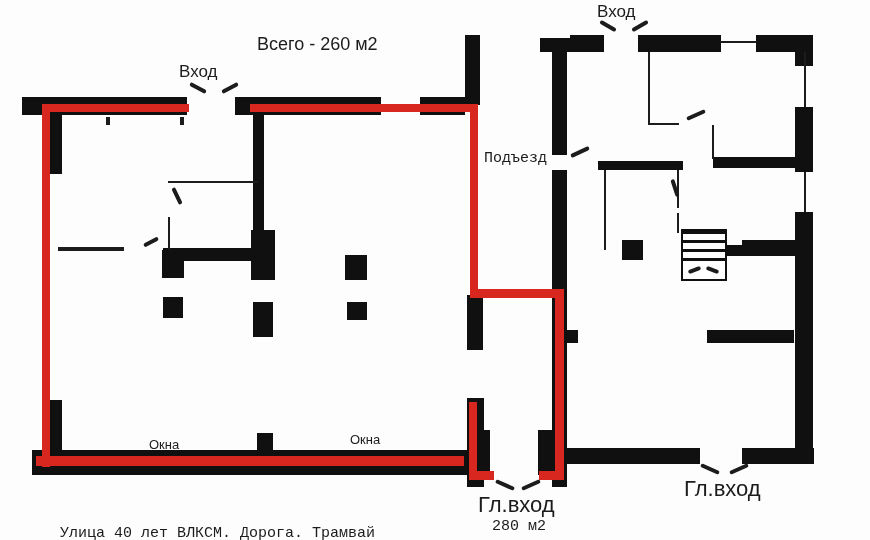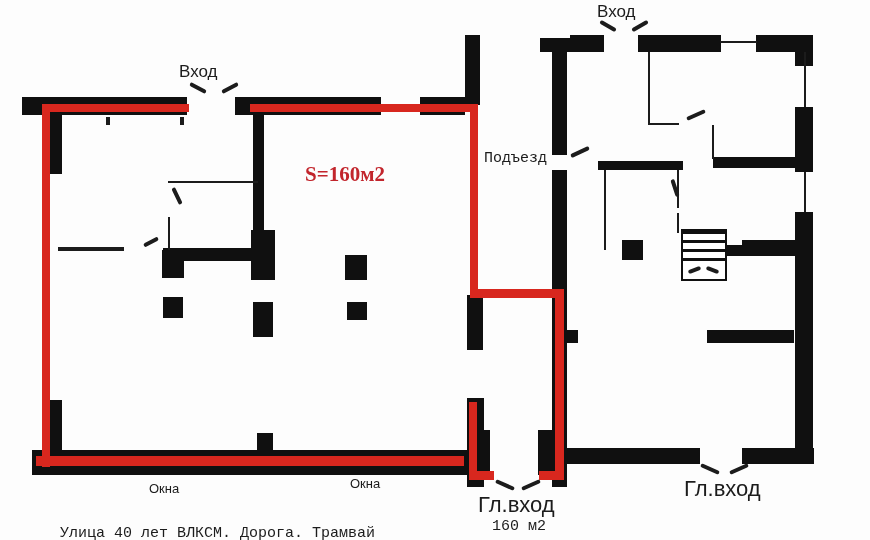--- a/index.html
+++ b/index.html
@@ -6,42 +6,42 @@
   #plan{position:relative;width:870px;height:540px;background:#fdfdfd;overflow:hidden;
         font-family:"Liberation Sans","DejaVu Sans",sans-serif;color:#1c1c1c;}
   .w{position:absolute;background:#101010;}           
   .t{position:absolute;background:#1c1c1c;}           
   .r{position:absolute;background:#d8271e;}           
   .d{position:absolute;height:4px;background:#1c1c1c;border-radius:2px;} 
   .lbl{position:absolute;white-space:nowrap;}
   .title{font-size:19px;font-weight:bold;}
   .subtitle{font-size:18px;}
   .entr{font-size:17px;text-align:right;}
-  .small{font-size:13px;margin-top:44px;}
+  .small{font-size:13px;}
   .mid{font-size:15px;font-family:Liberation Mono, monospace;}
   .big{font-size:22px;}
   .area-red{font-family:"Liberation Serif","DejaVu Serif",serif;font-weight:bold;
             font-size:21px;color:#c2252c;}
   .stairs{position:absolute;border:2px solid #101010;background:
           repeating-linear-gradient(to bottom,#101010 0 3px,#ffffff 3px 9px);}
   .stairs2{position:absolute;border:2px solid #101010;background:#fff;}
 </style>
 </head>
 <body>
 
 <div id="plan">
 
+  <div class="lbl subtitle" style="left:257px;top:34px">Всего - 260 м2</div>
   <div class="lbl entr" style="left:179px;top:62px">Вход</div>
   <div class="lbl entr" style="left:597px;top:2px">Вход</div>
   <div class="lbl mid" style="left:484px;top:150px">Подъезд</div>
-  <div class="lbl area-red" style="left:305px;top:162px">S=160м2</div>
   <div class="lbl small" style="left:149px;top:437px">Окна</div>
   <div class="lbl small" style="left:350px;top:432px">Окна</div>
   <div class="lbl big" style="left:478px;top:492px">Гл.вход</div>
-  <div class="lbl mid" style="left:492px;top:518px">160 м2</div>
+  <div class="lbl mid" style="left:492px;top:518px">280 м2</div>
   <div class="lbl big" style="left:684px;top:476px">Гл.вход</div>
   <div class="lbl mid" style="left:60px;top:525px">Улица 40 лет ВЛКСМ. Дорога. Трамвай</div>
 
   <i class="w" style="left:22px;top:97px;width:165px;height:18px"></i>
   <i class="w" style="left:235px;top:97px;width:146px;height:18px"></i>
   <i class="w" style="left:420px;top:97px;width:45px;height:18px"></i>
   <i class="w" style="left:50px;top:112px;width:12px;height:62px"></i>
   <i class="w" style="left:50px;top:400px;width:12px;height:55px"></i>
   <i class="w" style="left:32px;top:450px;width:435px;height:25px"></i>
   <i class="w" style="left:253px;top:113px;width:11px;height:120px"></i>

